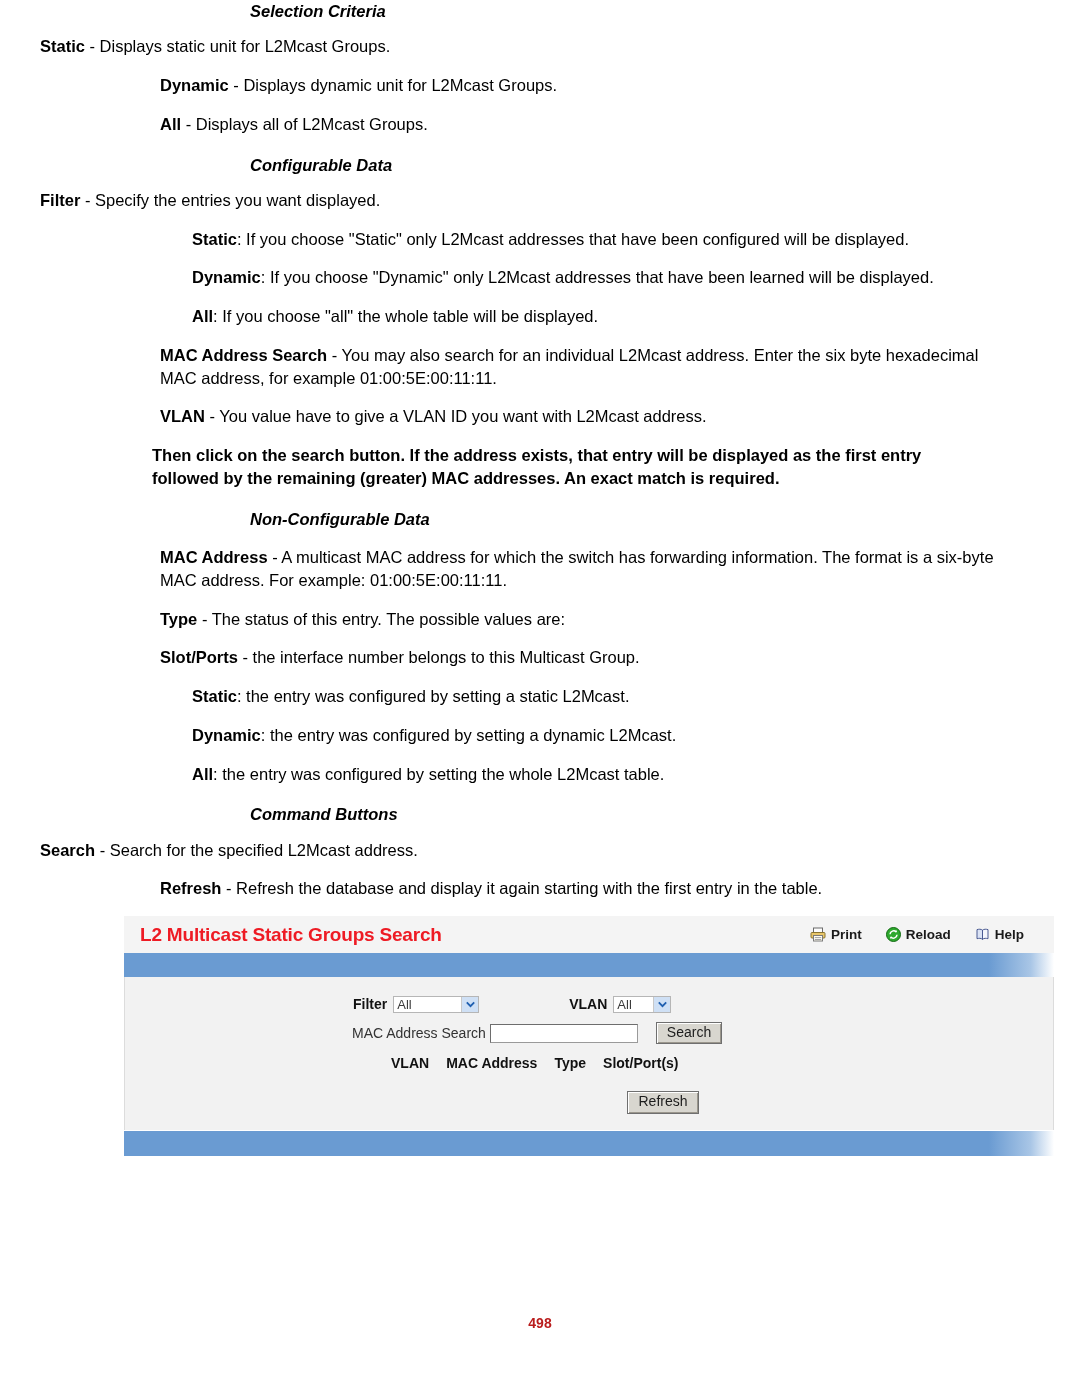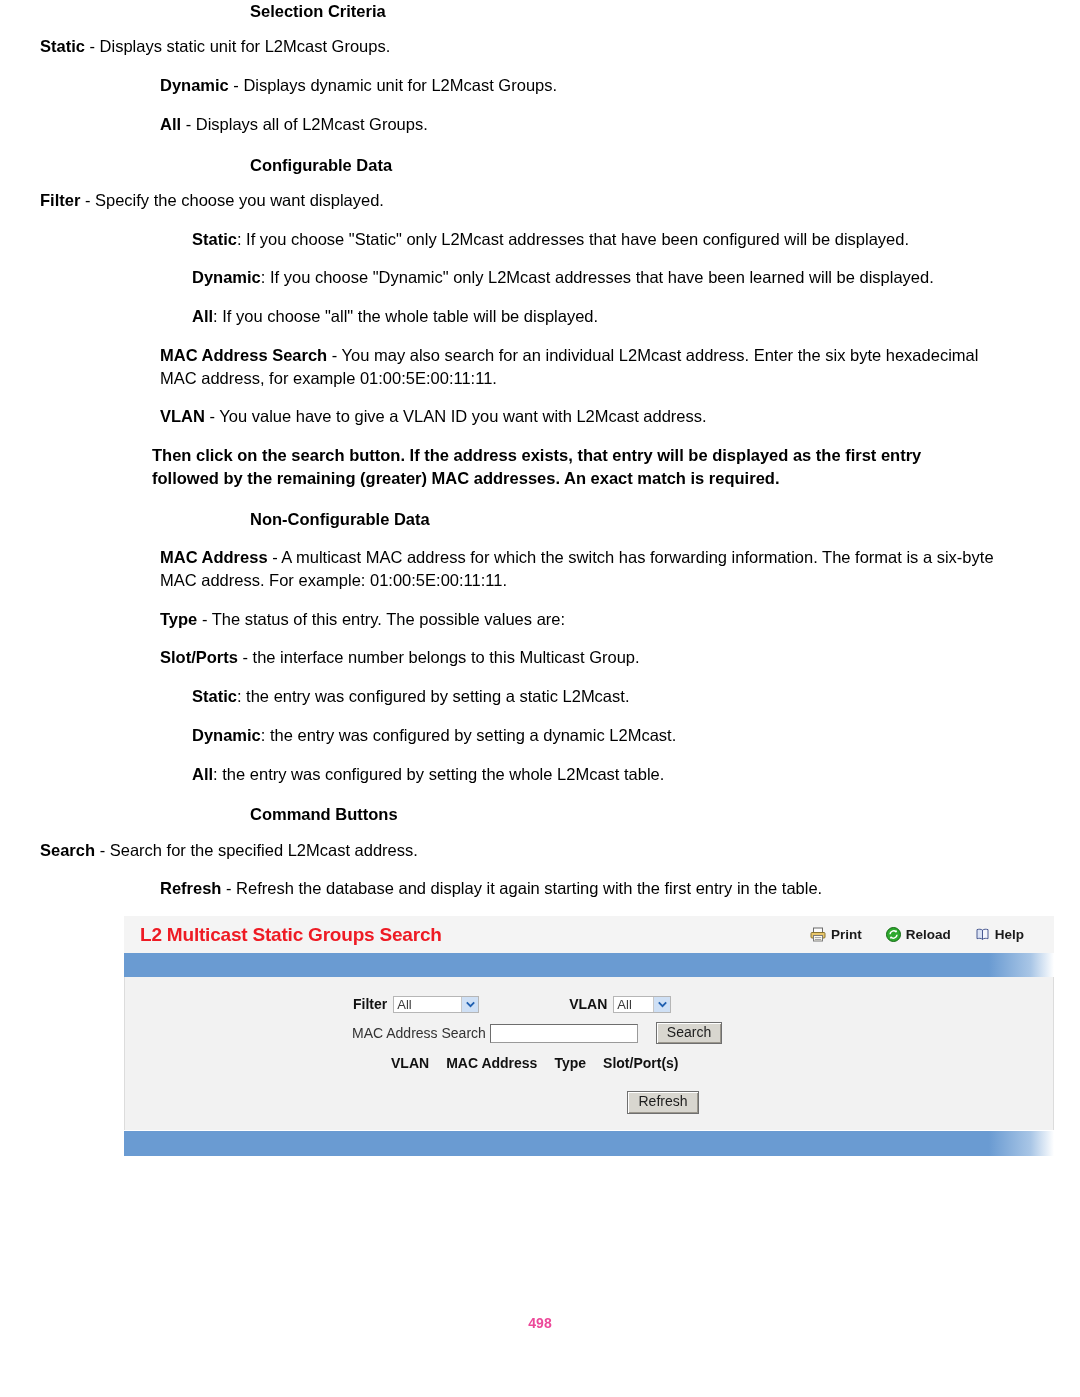--- a/index.html
+++ b/index.html
@@ -29,20 +29,21 @@
     top: 0;
     width: 1080px;
   }
 
   .heading {
     font-size: 16.5px;
     font-weight: bold;
     margin: 0 0 0 250px;
     padding: 0;
     line-height: 1.35;
+    font-style: italic;
   }
 
   .para {
     font-size: 16.5px;
     line-height: 1.38;
     margin: 0;
     padding: 0;
     margin-left: 160px;
     margin-right: 82px;
   }
@@ -238,35 +239,35 @@
 
   
   .page-number {
     position: absolute;
     left: 0;
     top: 1315px;
     width: 1080px;
     text-align: center;
     font-size: 14px;
     font-weight: bold;
-    color: #ec4899;
+    color: #b91c1c;
   }
 </style>
 </head>
 <body>
 
 <div class="page">
 
   <div class="doc" id="doc-body">
       <div class="heading">Selection Criteria</div>
       <div class="para gap-tight"><b>Static</b><span> - Displays static unit for L2Mcast Groups.</span></div>
       <div class="para gap-para"><b>Dynamic</b><span> - Displays dynamic unit for L2Mcast Groups.</span></div>
       <div class="para gap-para"><b>All</b><span> - Displays all of L2Mcast Groups.</span></div>
       <div class="heading gap-heading">Configurable Data</div>
-      <div class="para gap-tight"><b>Filter</b><span> - Specify the choose you want displayed.</span></div>
+      <div class="para gap-tight"><b>Filter</b><span> - Specify the entries you want displayed.</span></div>
       <div class="para sub gap-para"><b>Static</b><span>: If you choose "Static" only L2Mcast addresses that have been configured will be displayed.</span></div>
       <div class="para sub gap-para"><b>Dynamic</b><span>: If you choose "Dynamic" only L2Mcast addresses that have been learned will be displayed.</span></div>
       <div class="para sub gap-para"><b>All</b><span>: If you choose "all" the whole table will be displayed.</span></div>
       <div class="para gap-para"><b>MAC Address Search</b><span> - You may also search for an individual L2Mcast address. Enter the six byte hexadecimal MAC address, for example 01:00:5E:00:11:11.</span></div>
       <div class="para gap-para"><b>VLAN</b><span> - You value have to give a VLAN ID you want with L2Mcast address.</span></div>
       <div class="para bold-block gap-para">Then click on the search button. If the address exists, that entry will be displayed as the first entry followed by the remaining (greater) MAC addresses. An exact match is required.</div>
       <div class="heading gap-heading">Non-Configurable Data</div>
       <div class="para gap-para"><b>MAC Address</b><span> - A multicast MAC address for which the switch has forwarding information. The format is a six-byte MAC address. For example: 01:00:5E:00:11:11.</span></div>
       <div class="para gap-para"><b>Type</b><span> - The status of this entry. The possible values are:</span></div>
       <div class="para gap-para"><b>Slot/Ports</b><span> - the interface number belongs to this Multicast Group.</span></div>

